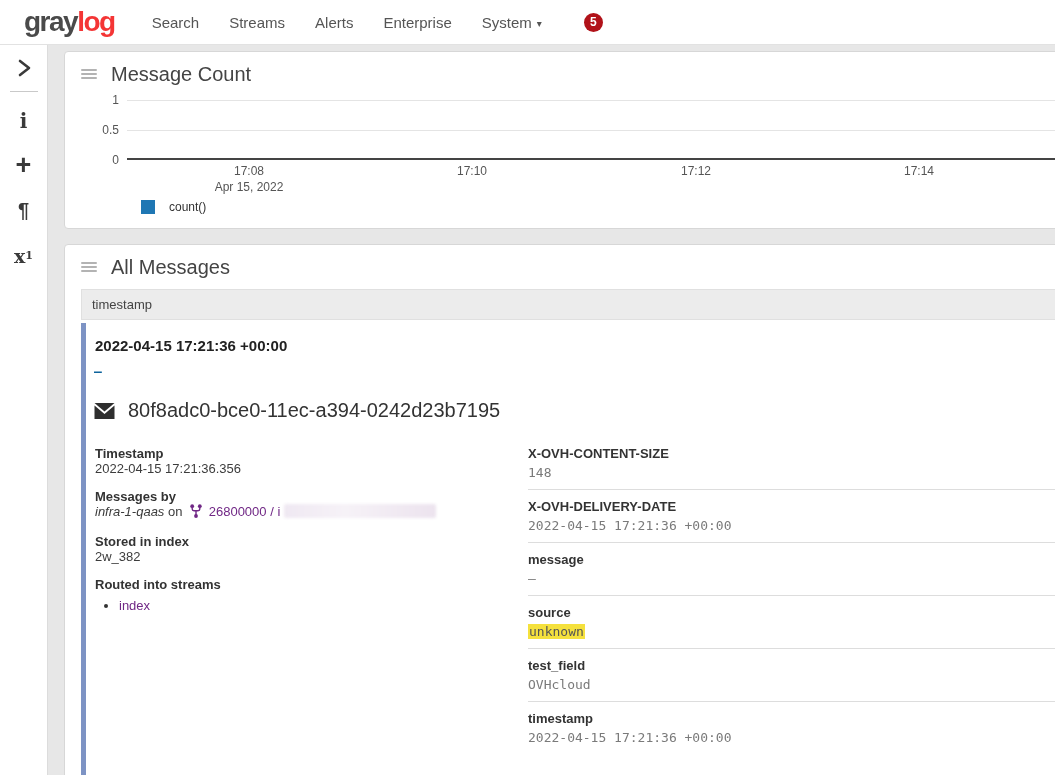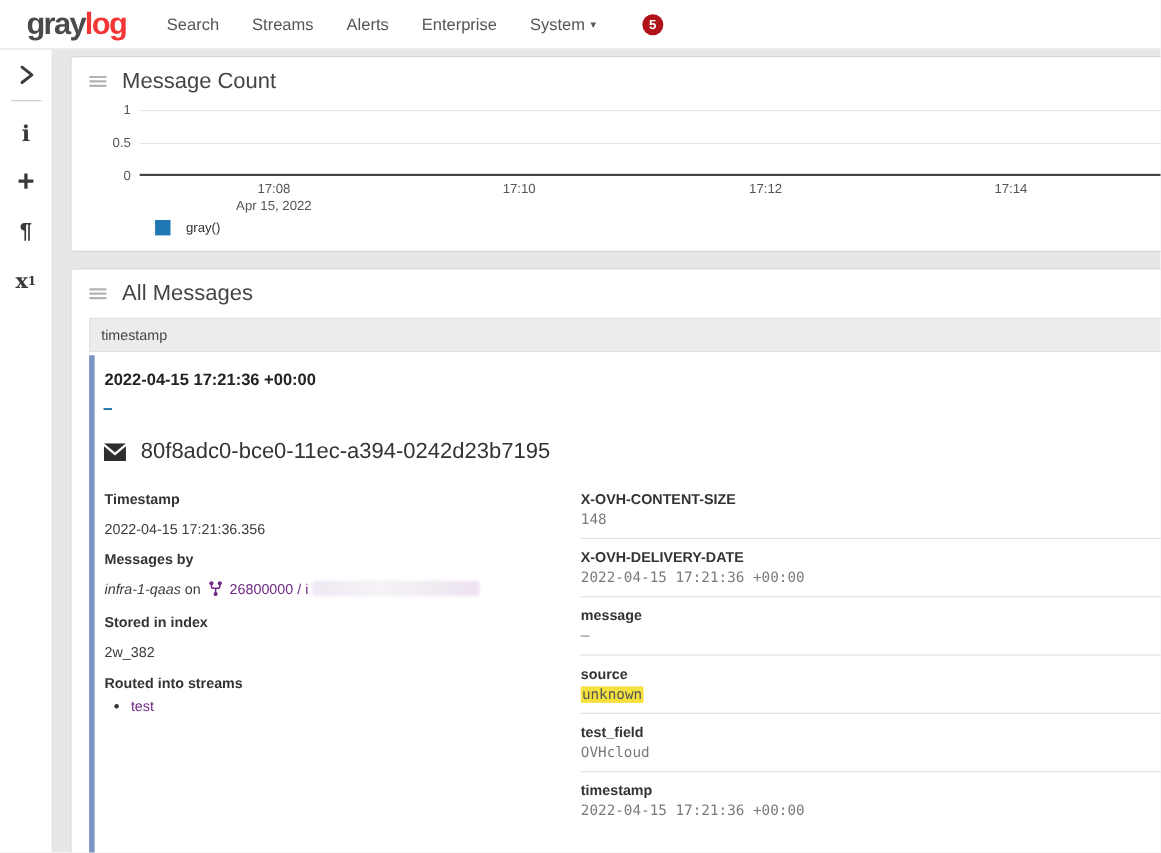--- a/index.html
+++ b/index.html
@@ -75,21 +75,21 @@
   .message-row { border-left:5px solid #7d93c4; margin-top:3px; padding:8px 0 14px 8px; }
   .row-timestamp { font-size:15px; font-weight:bold; color:#222; padding:6px 0 0 1px; cursor:pointer; }
   .row-preview { margin-top:10px; font-family:"DejaVu Sans Mono",monospace; font-size:13px; font-weight:bold; color:#0d639c; }
   .msg-detail { margin-top:20px; }
   .msg-id-row { display:flex; align-items:center; font-size:20px; color:#333; }
   .envelope-icon { margin-right:13px; display:flex; }
   .detail-cols { display:flex; margin-top:24px; }
   .left-col { width:434px; flex-shrink:0; padding-left:1px; }
   .f-label { font-size:13px; font-weight:bold; color:#333; margin-top:13px; }
   .f-label:first-child { margin-top:0; }
-  .f-value { font-size:13px; color:#3c3c3c; margin-top:12px; }
+  .f-value { font-size:13px; color:#3c3c3c; margin-top:0; }
   .node-name { font-style:italic; }
   .purple-link { color:#702785; text-decoration:none; cursor:pointer; }
   .fork-icon { display:inline-block; vertical-align:-2px; margin:0 3px 0 4px; }
   .redacted {
     display:inline-block; width:152px; height:14px; vertical-align:-2px;
     background:linear-gradient(90deg,#efe8f2,#f6f2f7 40%,#ece3ee);
     border-radius:2px; filter:blur(1.6px);
   }
   .streams-list { margin:6px 0 0 24px; }
   .streams-list li { font-size:13px; color:#333; margin-top:2px; }
@@ -156,21 +156,21 @@
     </div>
     <div class="x-labels">
       <div class="x-tick" style="left:122px">17:08</div>
       <div class="x-date" style="left:122px">Apr 15, 2022</div>
       <div class="x-tick" style="left:345px">17:10</div>
       <div class="x-tick" style="left:569px">17:12</div>
       <div class="x-tick" style="left:792px">17:14</div>
     </div>
     <div class="legend">
       <div class="legend-swatch"></div>
-      <div class="legend-label">gray()</div>
+      <div class="legend-label">count()</div>
     </div>
   </div>
 
   <div class="panel" id="all-messages-panel">
     <div class="panel-title-row">
       <div class="drag-handle">
           <span></span>
           <span></span>
           <span></span>
         </div>
@@ -214,21 +214,21 @@
               </span>
               <a class="purple-link">26800000 / i</a>
               <span class="redacted"></span>
             </div>
 
             <div class="f-label">Stored in index</div>
             <div class="f-value">2w_382</div>
 
             <div class="f-label">Routed into streams</div>
             <ul class="streams-list">
-              <li><span>test</span></li>
+              <li><span>index</span></li>
             </ul>
           </div>
 
           <div class="right-col">
             <dl class="field-entry">
               <dt>X-OVH-CONTENT-SIZE</dt>
               <dd>148</dd>
             </dl>
             <dl class="field-entry">
               <dt>X-OVH-DELIVERY-DATE</dt>

